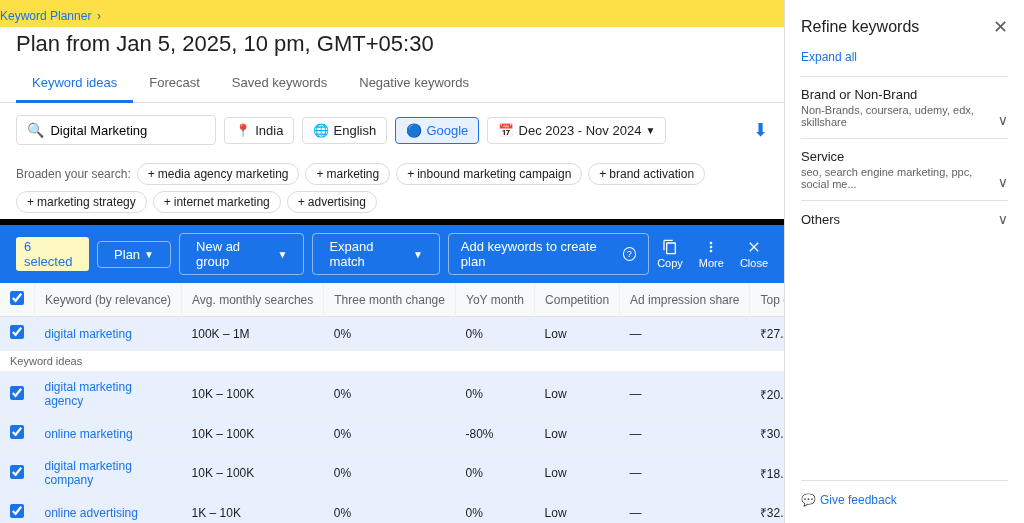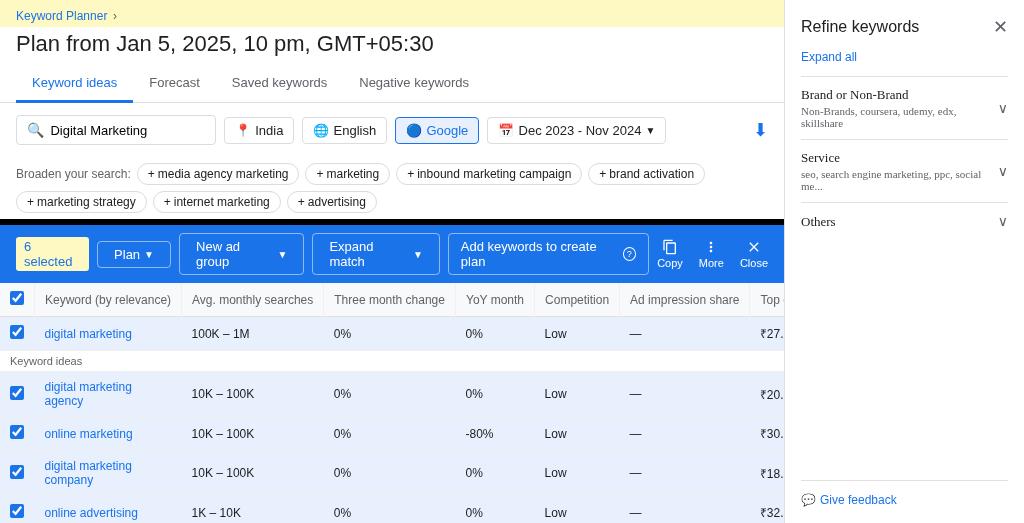--- a/index.html
+++ b/index.html
@@ -4,21 +4,21 @@
   <style>
     * { box-sizing: border-box; margin: 0; padding: 0; }
     body { font-family: Arial, sans-serif; font-size: 13px; background: #f1f3f4; color: #202124; width: 1024px; height: 523px; overflow: hidden; }
 
     .page-container { display: flex; height: 523px; }
 
     
     .main-area { flex: 1; background: #fff; overflow: hidden; display: flex; flex-direction: column; }
 
     
-    .breadcrumb-bar { padding: 8px 16px 4px; background: #fef9c3; }
+    .breadcrumb-bar { padding: 8px 0 4px; background: #fde047; }
     .breadcrumb-link { color: #1a73e8; text-decoration: none; font-size: 12px; cursor: pointer; }
     .breadcrumb-arrow { color: #5f6368; font-size: 12px; margin-left: 2px; }
 
     
     .title-bar { padding: 4px 16px 8px; background: #fff; }
     .page-title { font-size: 22px; font-weight: 400; color: #202124; }
 
     
     .tabs-bar { display: flex; border-bottom: 1px solid #e0e0e0; padding: 0 16px; background: #fff; }
     .tab { padding: 10px 16px; cursor: pointer; font-size: 13px; color: #5f6368; border-bottom: 3px solid transparent; margin-bottom: -1px; }
@@ -57,21 +57,21 @@
     .section-label { color: #5f6368; font-size: 11px; padding: 4px 10px; }
     .checked-row td { background: #e8f0fe; }
 
     
     .right-panel { width: 240px; background: #fff; border-left: 1px solid #e0e0e0; display: flex; flex-direction: column; padding: 16px; }
     .panel-header { display: flex; justify-content: space-between; align-items: center; margin-bottom: 12px; }
     .panel-title { font-size: 16px; font-weight: 500; color: #202124; }
     .close-btn { cursor: pointer; color: #5f6368; font-size: 18px; }
     .expand-all { color: #1a73e8; font-size: 12px; cursor: pointer; margin-bottom: 12px; }
     .refine-section { border-top: 1px solid #e0e0e0; padding: 10px 0; }
-    .refine-section-header { display: flex; justify-content: space-between; align-items: center; cursor: pointer; font-family: Liberation Serif, serif; }
+    .refine-section-header { display: flex; justify-content: space-between; align-items: flex-end; cursor: pointer; }
     .refine-section-title { font-size: 13px; font-weight: 500; }
     .refine-section-sub { font-size: 11px; color: #5f6368; margin-top: 2px; }
     .refine-section-chevron { color: #5f6368; font-size: 14px; }
     .panel-footer { margin-top: auto; padding-top: 12px; border-top: 1px solid #e0e0e0; }
     .feedback-link { display: flex; align-items: center; gap: 4px; color: #1a73e8; font-size: 12px; cursor: pointer; }
 
     .icon-search { color: #5f6368; font-size: 14px; }
   </style>
 </head>
 <body>

